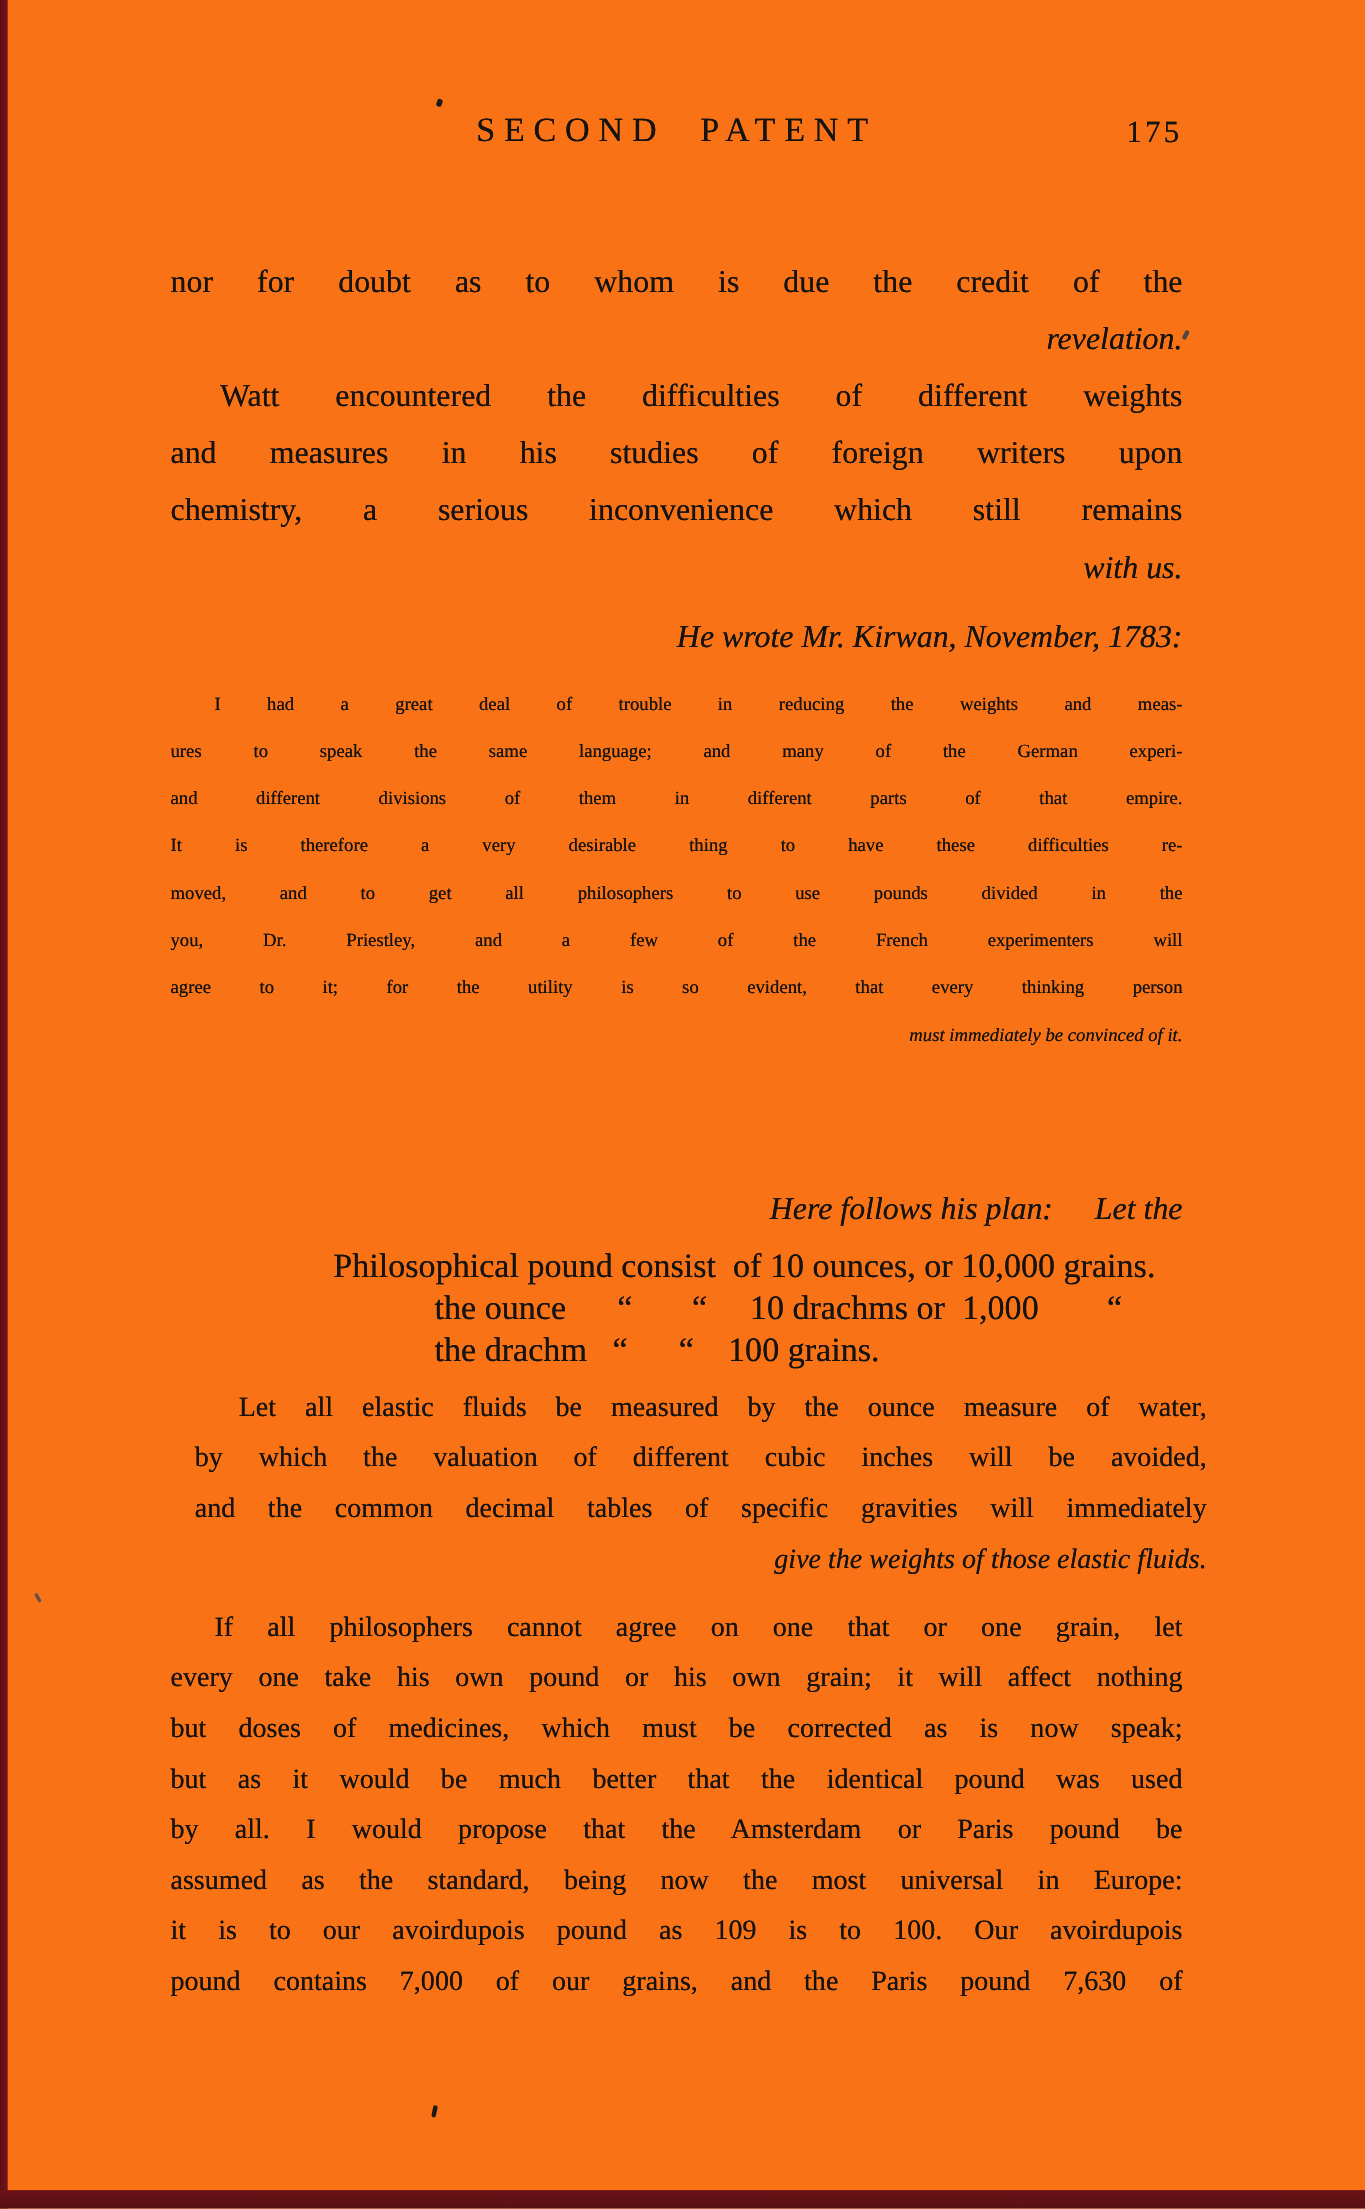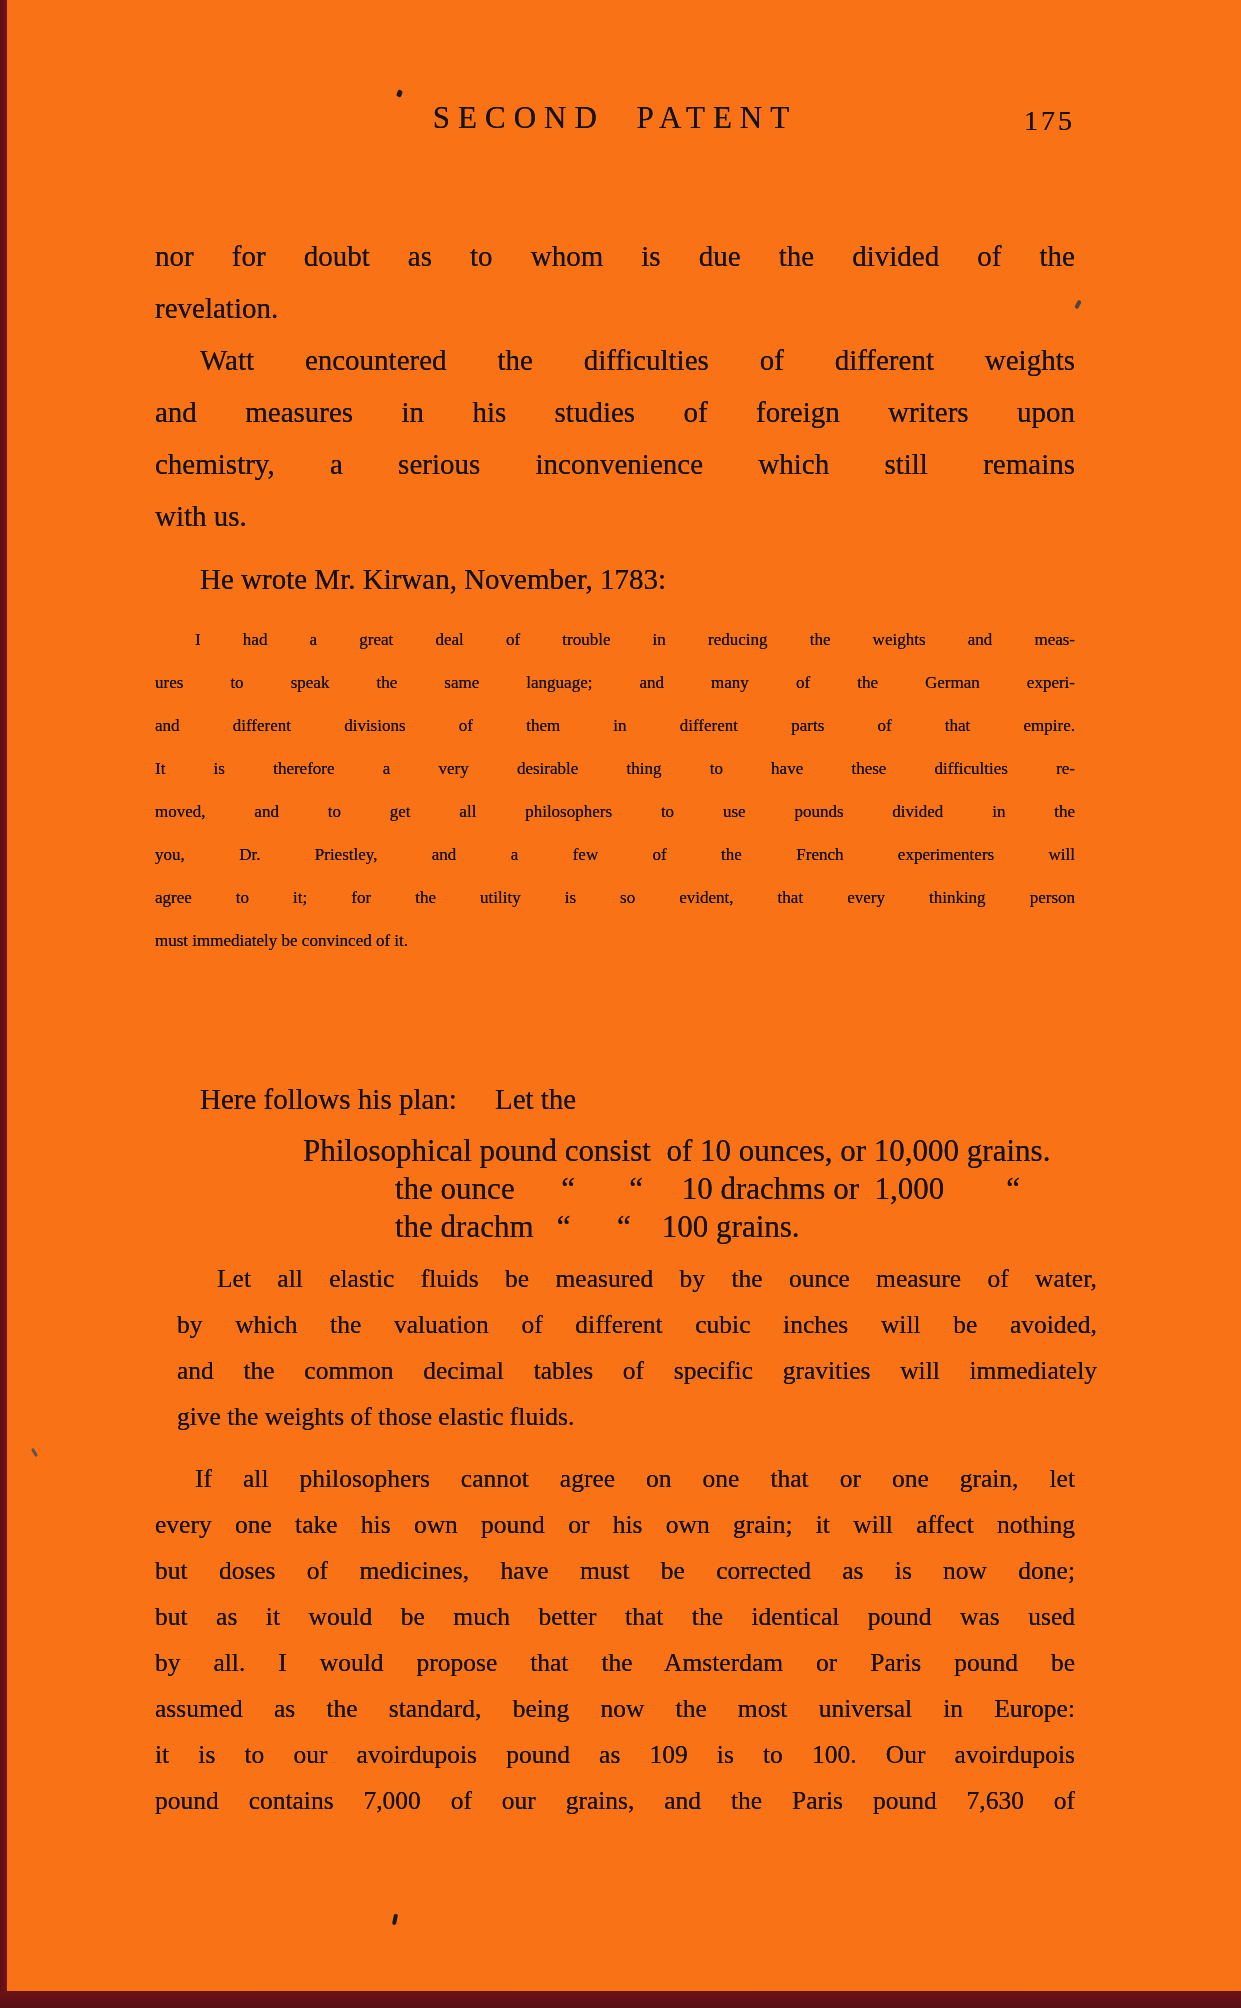--- a/index.html
+++ b/index.html
@@ -46,21 +46,21 @@
   #p1    { top:230px; }
   #p2    { top:334px; }
   #p3    { top:553px; }
   #quote { top:618px; }
   #h2row { top:1073px; }
   #plan  { top:1132px; padding-left:148px; width:772px; }
   #p4    { top:1256px;margin-left:22px; }
   #p5    { top:1456px; }
 
   .jline { text-align:justify; text-align-last:justify; text-justify:inter-word; }
-  .lline { text-align:left; }
+  .lline { text-align:right;font-style:italic; }
   .ind40 { padding-left:40px; }
   .ind45 { padding-left:45px; }
 
   .plan-row  { white-space:pre; }
   .plan-ind  { padding-left:92px; }
 
   .h2-gap { display:inline-block; width:38px; }
 
   
   .speck { position:absolute; background:#1c1a18; z-index:4; }
@@ -83,21 +83,21 @@
   <div class="speck speck-bottom"></div>
 
   <div class="content">
 
     <div class="header-row">
       <div class="header-title">SECOND PATENT</div>
       <div class="page-number">175</div>
     </div>
 
     <div id="p1" class="block main">
-      <div class="jline">nor for doubt as to whom is due the divided of the</div>
+      <div class="jline">nor for doubt as to whom is due the credit of the</div>
       <div class="lline">revelation.</div>
     </div>
 
     <div id="p2" class="block main">
       <div class="jline ind45">Watt encountered the difficulties of different weights</div>
       <div class="jline">and measures in his studies of foreign writers upon</div>
       <div class="jline">chemistry, a serious inconvenience which still remains</div>
       <div class="lline">with us.</div>
     </div>
 
@@ -129,21 +129,21 @@
     <div id="p4" class="block small2">
       <div class="jline ind40">Let all elastic fluids be measured by the ounce measure of water,</div>
       <div class="jline">by which the valuation of different cubic inches will be avoided,</div>
       <div class="jline">and the common decimal tables of specific gravities will immediately</div>
       <div class="lline">give the weights of those elastic fluids.</div>
     </div>
 
     <div id="p5" class="block small2">
       <div class="jline ind40">If all philosophers cannot agree on one that or one grain, let</div>
       <div class="jline">every one take his own pound or his own grain;  it will affect nothing</div>
-      <div class="jline">but doses of medicines, have must be corrected as is now done;</div>
+      <div class="jline">but doses of medicines, which must be corrected as is now speak;</div>
       <div class="jline">but as it would be much better that the identical pound was used</div>
       <div class="jline">by all.  I would propose that the Amsterdam or Paris pound be</div>
       <div class="jline">assumed as the standard, being now the most universal in Europe:</div>
       <div class="jline">it is to our avoirdupois pound as 109 is to 100.  Our avoirdupois</div>
       <div class="jline">pound contains 7,000 of our grains, and the Paris pound 7,630 of</div>
     </div>
 
   </div>
 </div>
 

